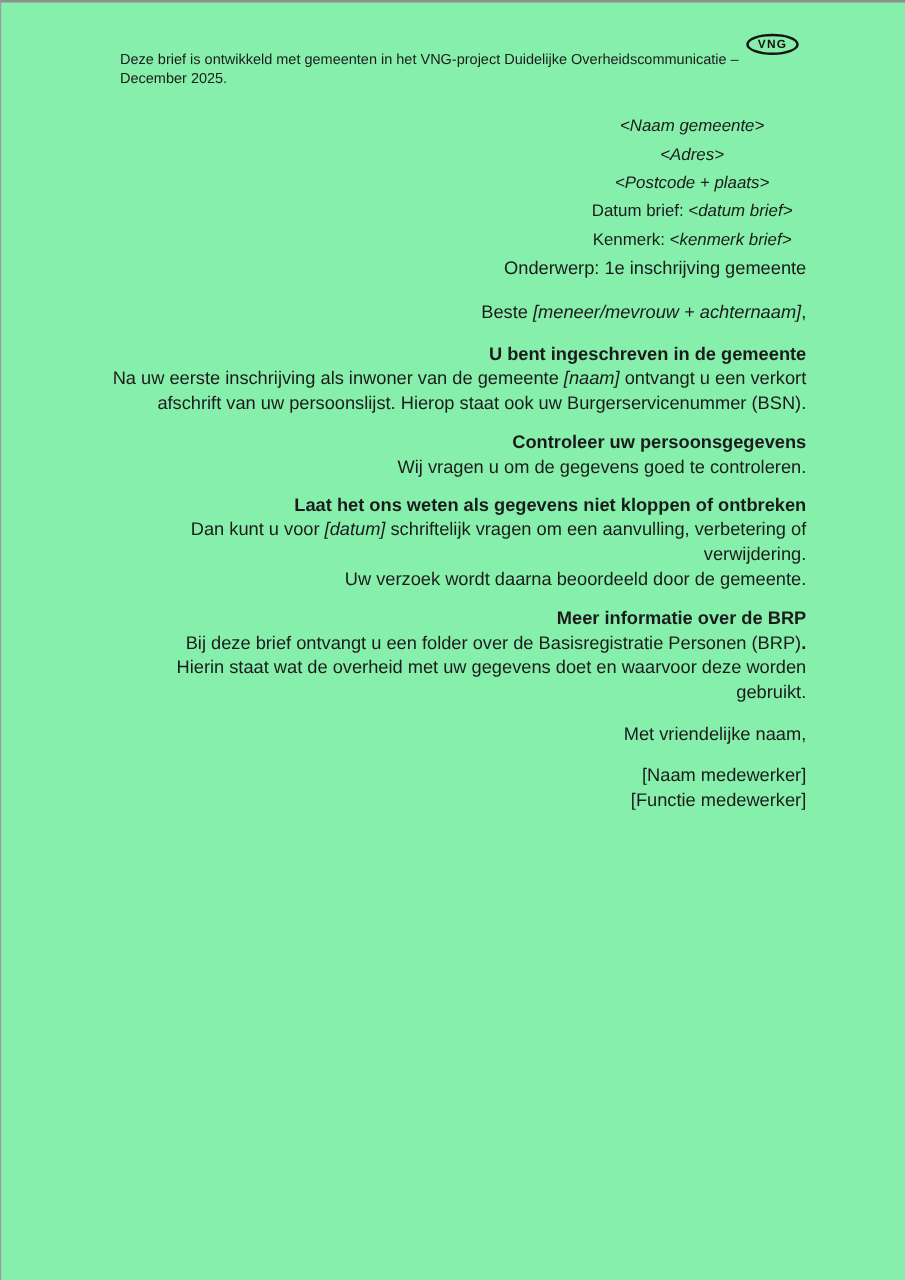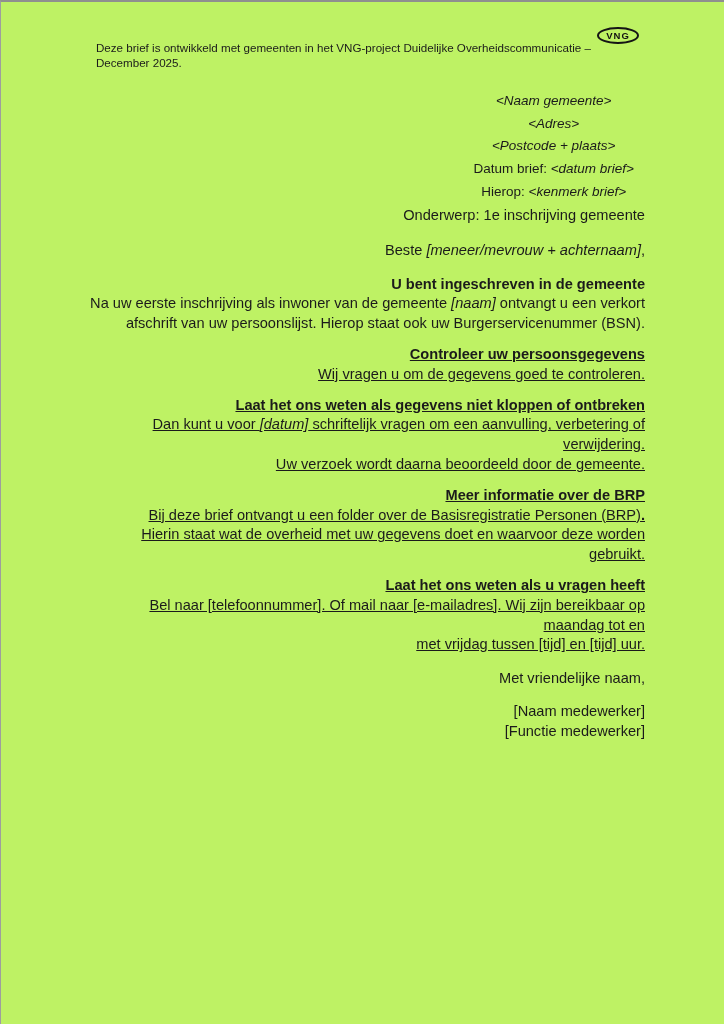--- a/index.html
+++ b/index.html
@@ -1,20 +1,20 @@
 <!DOCTYPE html>
 <html><head>
 <meta charset="utf-8">
 <style>
   html, body { margin:0; padding:0; background:#ffffff; }
   .page {
     position:relative;
     width:724px; height:1024px;
     box-sizing:border-box;
-    background:#bef264;
+    background:#86efac;
     border-top:2px solid #8f8f8f;
     border-left:1px solid #9e9e9e;
     font-family:"Liberation Sans", sans-serif;
     color:#1b1b1b;
     overflow:hidden;
   }
 
   
   .logo {
     position:absolute; top:25px; right:85px;
@@ -44,39 +44,39 @@
   .letter-body {
     position:absolute; left:88px; top:204px; width:556px;
     font-size:14.6px; line-height:19.8px;
   }
   .letter-body p { margin:0;text-align:right; }
   .letter-body b { font-weight:bold; }
   .letter-body i { font-style:italic; }
   .gap15 { margin-top:15px !important; }
   .gap14 { margin-top:14px !important; }
   .gap13 { margin-top:13px !important; }
-  .gap11 { margin-top:11px !important;text-decoration:underline; }
+  .gap11 { margin-top:11px !important; }
 </style>
 </head>
 <body>
 
 <div class="page">
 
   <div class="logo">
     <span>VNG</span>
   </div>
 
   <div class="disclaimer">Deze brief is ontwikkeld met gemeenten in het VNG-project Duidelijke Overheidscommunicatie – December 2025.</div>
 
   <div class="address">
     <div class="line"><i>&lt;Naam gemeente&gt;</i></div>
     <div class="line"><i>&lt;Adres&gt;</i></div>
     <div class="line"><i>&lt;Postcode + plaats&gt;</i></div>
     <div class="line"><span>Datum brief: </span><i>&lt;datum brief&gt;</i></div>
-    <div class="line"><span>Hierop: </span><i>&lt;kenmerk brief&gt;</i></div>
+    <div class="line"><span>Kenmerk: </span><i>&lt;kenmerk brief&gt;</i></div>
   </div>
 
   <div class="letter-body">
 
     <p>Onderwerp: 1e inschrijving gemeente</p>
 
     <p class="gap15"><span>Beste </span><i>[meneer/mevrouw + achternaam]</i><span>,</span></p>
 
     <p class="gap14"><b>U bent ingeschreven in de gemeente</b><br>
       <span>Na uw eerste inschrijving als inwoner van de gemeente </span><i>[naam]</i><span> ontvangt u een verkort</span><br>
@@ -86,23 +86,20 @@
       <span>Wij vragen u om de gegevens goed te controleren.</span></p>
 
     <p class="gap11"><b>Laat het ons weten als gegevens niet kloppen of ontbreken</b><br>
       <span>Dan kunt u voor </span><i>[datum]</i><span> schriftelijk vragen om een aanvulling, verbetering of verwijdering.</span><br>
       <span>Uw verzoek wordt daarna beoordeeld door de gemeente.</span></p>
 
     <p class="gap11"><b>Meer informatie over de BRP</b><br>
       <span>Bij deze brief ontvangt u een folder over de Basisregistratie Personen (BRP)</span><b>.</b><br>
       <span>Hierin staat wat de overheid met uw gegevens doet en waarvoor deze worden gebruikt.</span></p>
 
-    <p class="gap11"><b>Laat het ons weten als u vragen heeft</b><br>
-      <span>Bel naar [telefoonnummer]. Of mail naar [e-mailadres]. Wij zijn bereikbaar op maandag tot en</span><br>
-      <span>met vrijdag tussen [tijd] en [tijd] uur.</span></p>
 
     <p class="gap14">Met vriendelijke naam,</p>
 
     <p class="gap13"><span>[Naam medewerker]</span><br>
       <span>[Functie medewerker]</span></p>
 
   </div>
 </div>
 
 </body></html>

